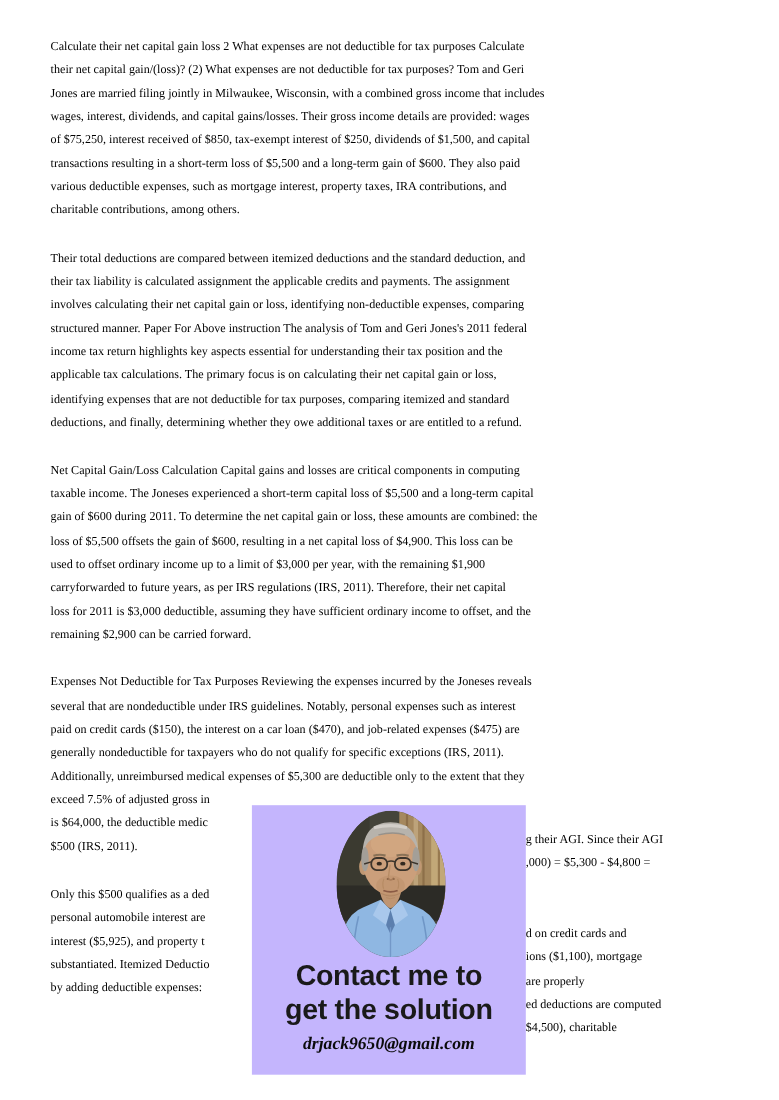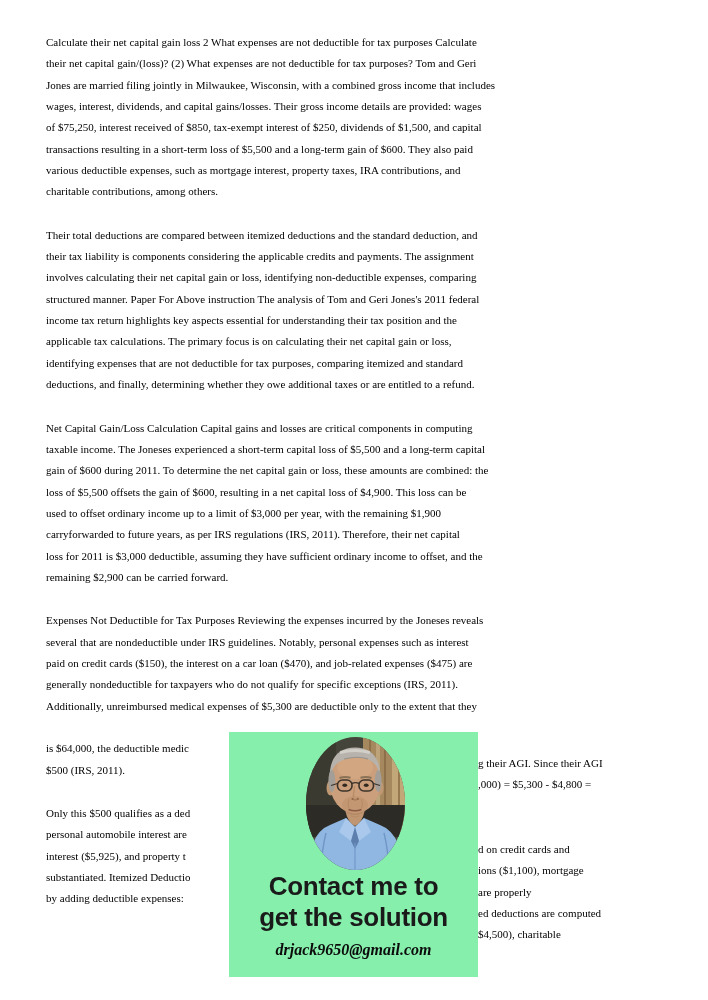--- a/index.html
+++ b/index.html
@@ -85,21 +85,21 @@
         <div class="line">their net capital gain/(loss)? (2) What expenses are not deductible for tax purposes? Tom and Geri</div>
         <div class="line">Jones are married filing jointly in Milwaukee, Wisconsin, with a combined gross income that includes</div>
         <div class="line">wages, interest, dividends, and capital gains/losses. Their gross income details are provided: wages</div>
         <div class="line">of $75,250, interest received of $850, tax-exempt interest of $250, dividends of $1,500, and capital</div>
         <div class="line">transactions resulting in a short-term loss of $5,500 and a long-term gain of $600. They also paid</div>
         <div class="line">various deductible expenses, such as mortgage interest, property taxes, IRA contributions, and</div>
         <div class="line">charitable contributions, among others.</div>
       </div>
       <div class="para">
         <div class="line">Their total deductions are compared between itemized deductions and the standard deduction, and</div>
-        <div class="line">their tax liability is components considering the applicable credits and payments. The assignment</div>
+        <div class="line">their tax liability is calculated assignment the applicable credits and payments. The assignment</div>
         <div class="line">involves calculating their net capital gain or loss, identifying non-deductible expenses, comparing</div>
         <div class="line">structured manner. Paper For Above instruction The analysis of Tom and Geri Jones's 2011 federal</div>
         <div class="line">income tax return highlights key aspects essential for understanding their tax position and the</div>
         <div class="line">applicable tax calculations. The primary focus is on calculating their net capital gain or loss,</div>
         <div class="line">identifying expenses that are not deductible for tax purposes, comparing itemized and standard</div>
         <div class="line">deductions, and finally, determining whether they owe additional taxes or are entitled to a refund.</div>
       </div>
       <div class="para">
         <div class="line">Net Capital Gain/Loss Calculation Capital gains and losses are critical components in computing</div>
         <div class="line">taxable income. The Joneses experienced a short-term capital loss of $5,500 and a long-term capital</div>
@@ -109,34 +109,34 @@
         <div class="line">carryforwarded to future years, as per IRS regulations (IRS, 2011). Therefore, their net capital</div>
         <div class="line">loss for 2011 is $3,000 deductible, assuming they have sufficient ordinary income to offset, and the</div>
         <div class="line">remaining $2,900 can be carried forward.</div>
       </div>
       <div class="para">
         <div class="line">Expenses Not Deductible for Tax Purposes Reviewing the expenses incurred by the Joneses reveals</div>
         <div class="line">several that are nondeductible under IRS guidelines. Notably, personal expenses such as interest</div>
         <div class="line">paid on credit cards ($150), the interest on a car loan ($470), and job-related expenses ($475) are</div>
         <div class="line">generally nondeductible for taxpayers who do not qualify for specific exceptions (IRS, 2011).</div>
         <div class="line">Additionally, unreimbursed medical expenses of $5,300 are deductible only to the extent that they</div>
-        <div class="line"><span class="frag-right">g their AGI. Since their AGI</span></div>
+        <div class="line"><span class="frag-left">exceed 7.5% of adjusted gross in</span><span class="frag-right">g their AGI. Since their AGI</span></div>
         <div class="line"><span class="frag-left">is $64,000, the deductible medic</span><span class="frag-right">,000) = $5,300 - $4,800 =</span></div>
         <div class="line">$500 (IRS, 2011).</div>
       </div>
       <div class="para">
         <div class="line"><span class="frag-left">Only this $500 qualifies as a ded</span><span class="frag-right">d on credit cards and</span></div>
         <div class="line"><span class="frag-left">personal automobile interest are</span><span class="frag-right">ions ($1,100), mortgage</span></div>
         <div class="line"><span class="frag-left">interest ($5,925), and property t</span><span class="frag-right">are properly</span></div>
         <div class="line"><span class="frag-left">substantiated. Itemized Deductio</span><span class="frag-right">ed deductions are computed</span></div>
         <div class="line"><span class="frag-left">by adding deductible expenses:</span><span class="frag-right">$4,500), charitable</span></div>
       </div>
     </div>
 
-  <div id="promo-overlay" style="background: #86efac;">
+  <div id="promo-overlay" style="background: #c4b5fd;">
     <svg id="promo-photo" viewBox="0 0 99 133" xmlns="http://www.w3.org/2000/svg" aria-hidden="true">
       <defs>
         <clipPath id="ovalClip">
           <ellipse cx="49.5" cy="66.5" rx="49.5" ry="66.5"></ellipse>
         </clipPath>
       </defs>
       <g clip-path="url(#ovalClip)">
 
         <rect x="0" y="0" width="99" height="133" fill="#45443a"></rect>
         <rect x="57" y="0" width="42" height="95" fill="#a5885e"></rect>

